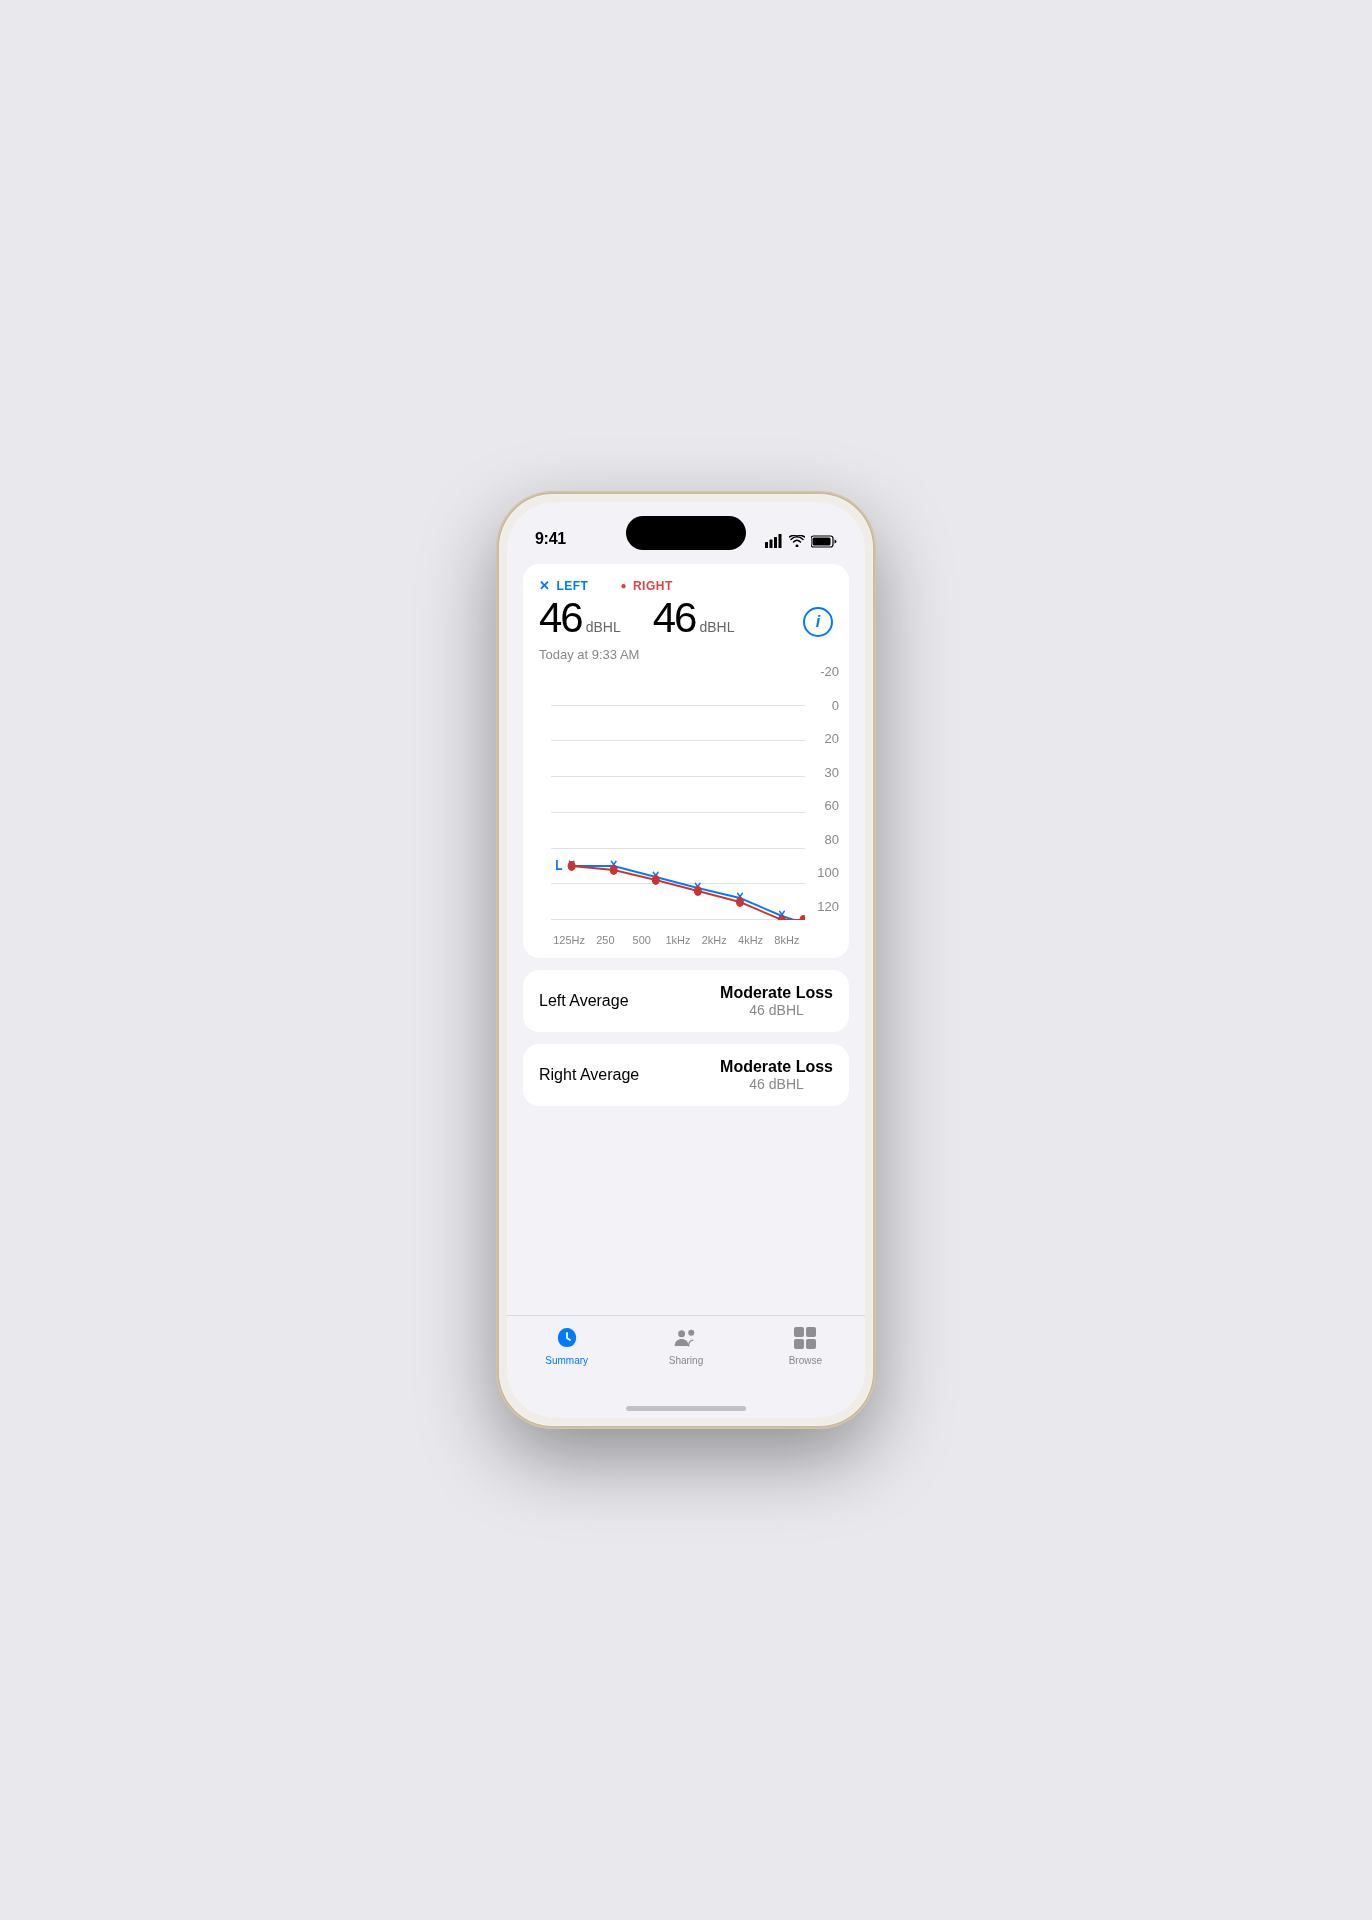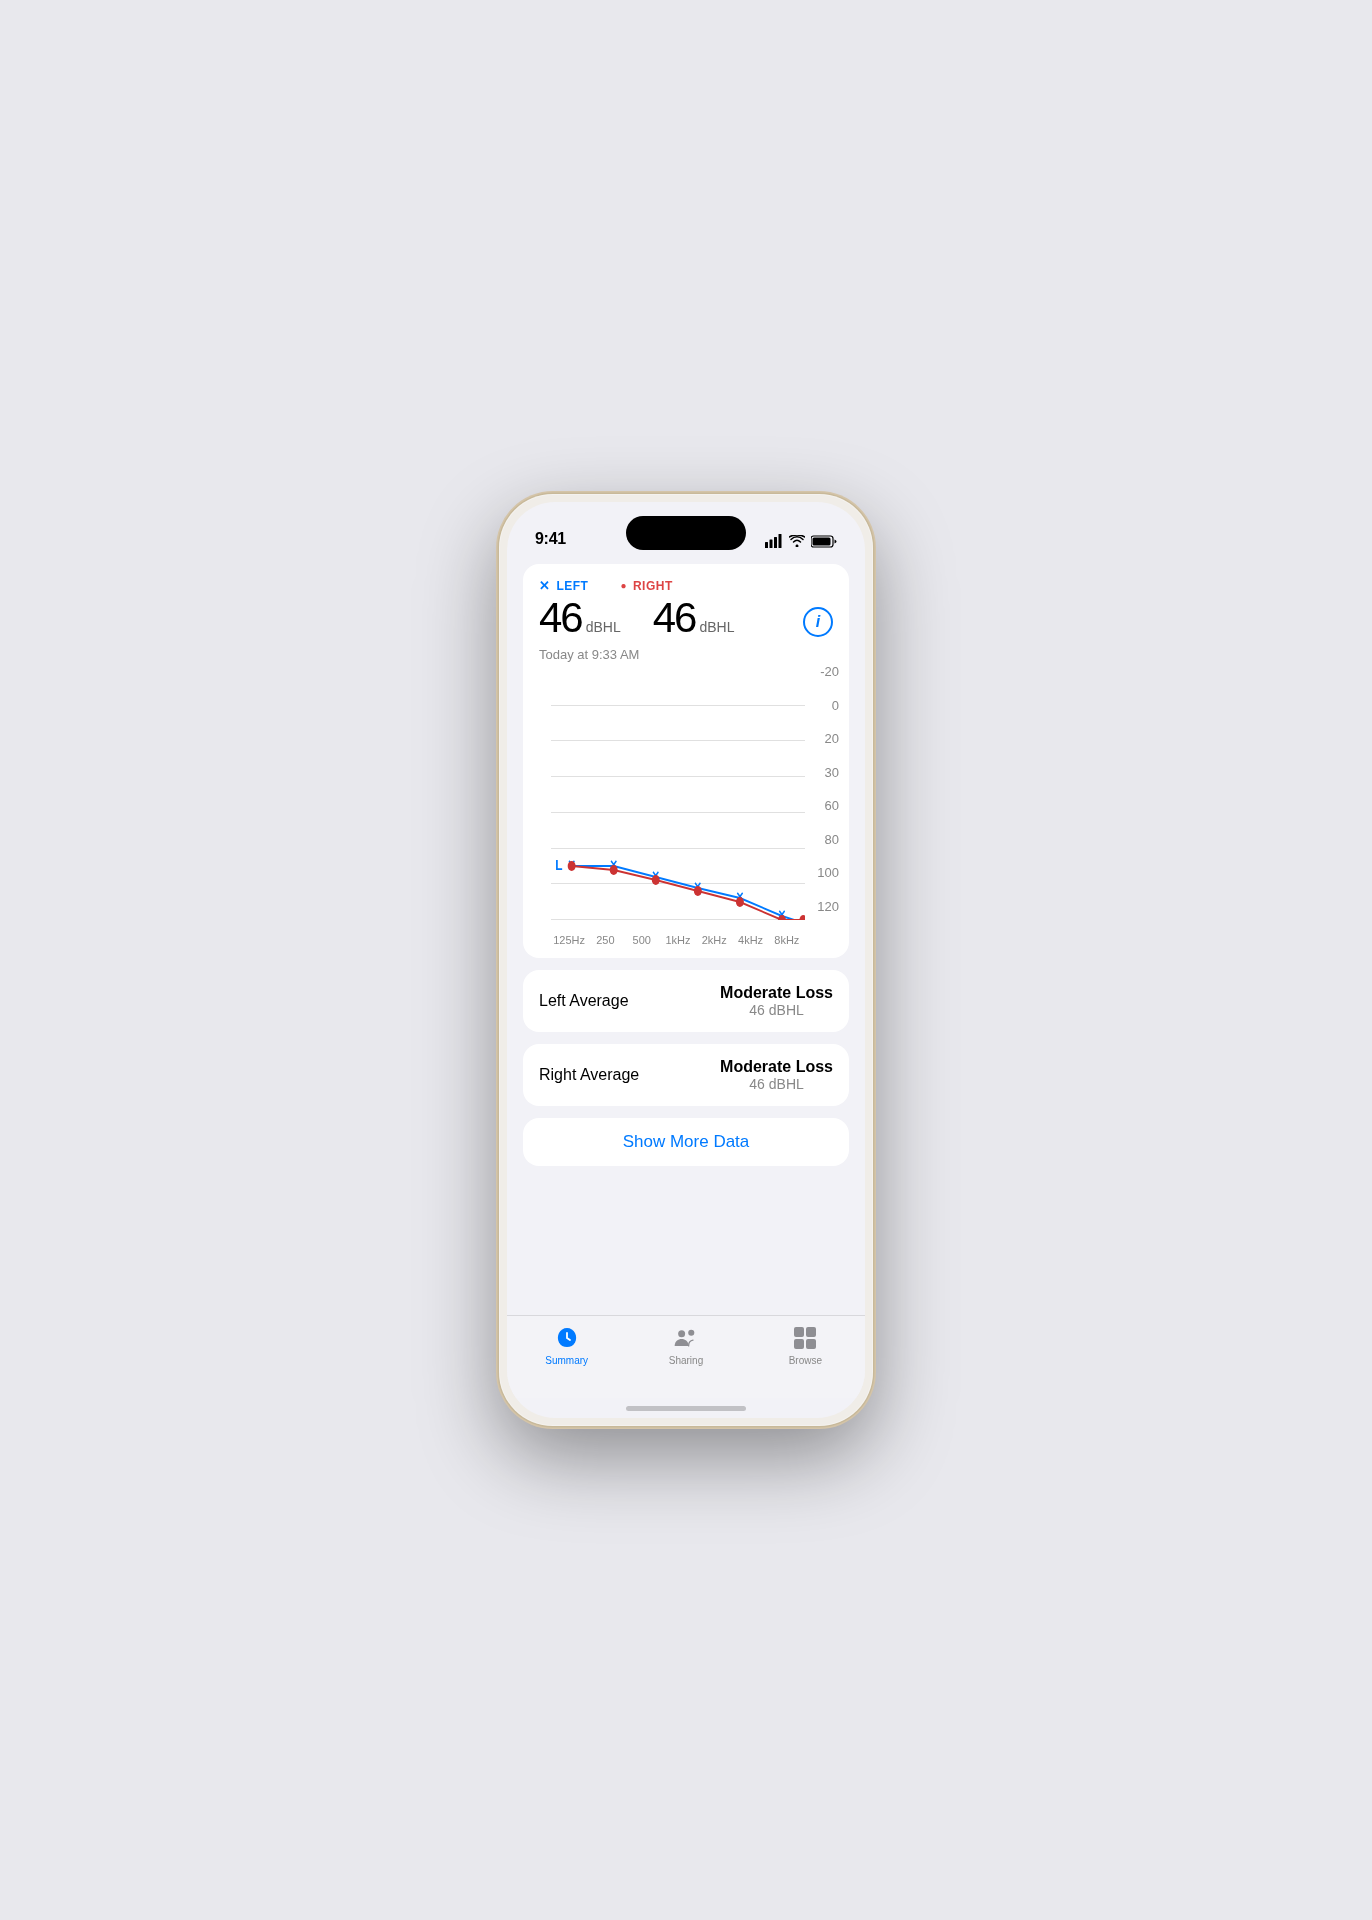--- a/index.html
+++ b/index.html
@@ -565,23 +565,20 @@
       <div class="card">
         <div class="summary-row">
           <span class="summary-label">Right Average</span>
           <div class="summary-value">
             <div class="summary-value-main">Moderate Loss</div>
             <div class="summary-value-sub">46 dBHL</div>
           </div>
         </div>
       </div>
 
-      <div class="show-more-btn">
-        <span>Show More Data</span>
-      </div>
 
 
     </div>
 
     <div class="tab-bar">
 
       <div class="tab-item">
         <div class="tab-icon">
           <svg width="26" height="26" viewBox="0 0 26 26">
             <path d="M13 3 C9.5 3 6.5 5 5 8 C3.5 11 3.5 14.5 5 17.5 C6.5 20.5 9.5 22 13 22 C16.5 22 19.5 20.5 21 17.5 C22.5 14.5 22.5 11 21 8 C19.5 5 16.5 3 13 3Z" fill="#007AFF"></path>

